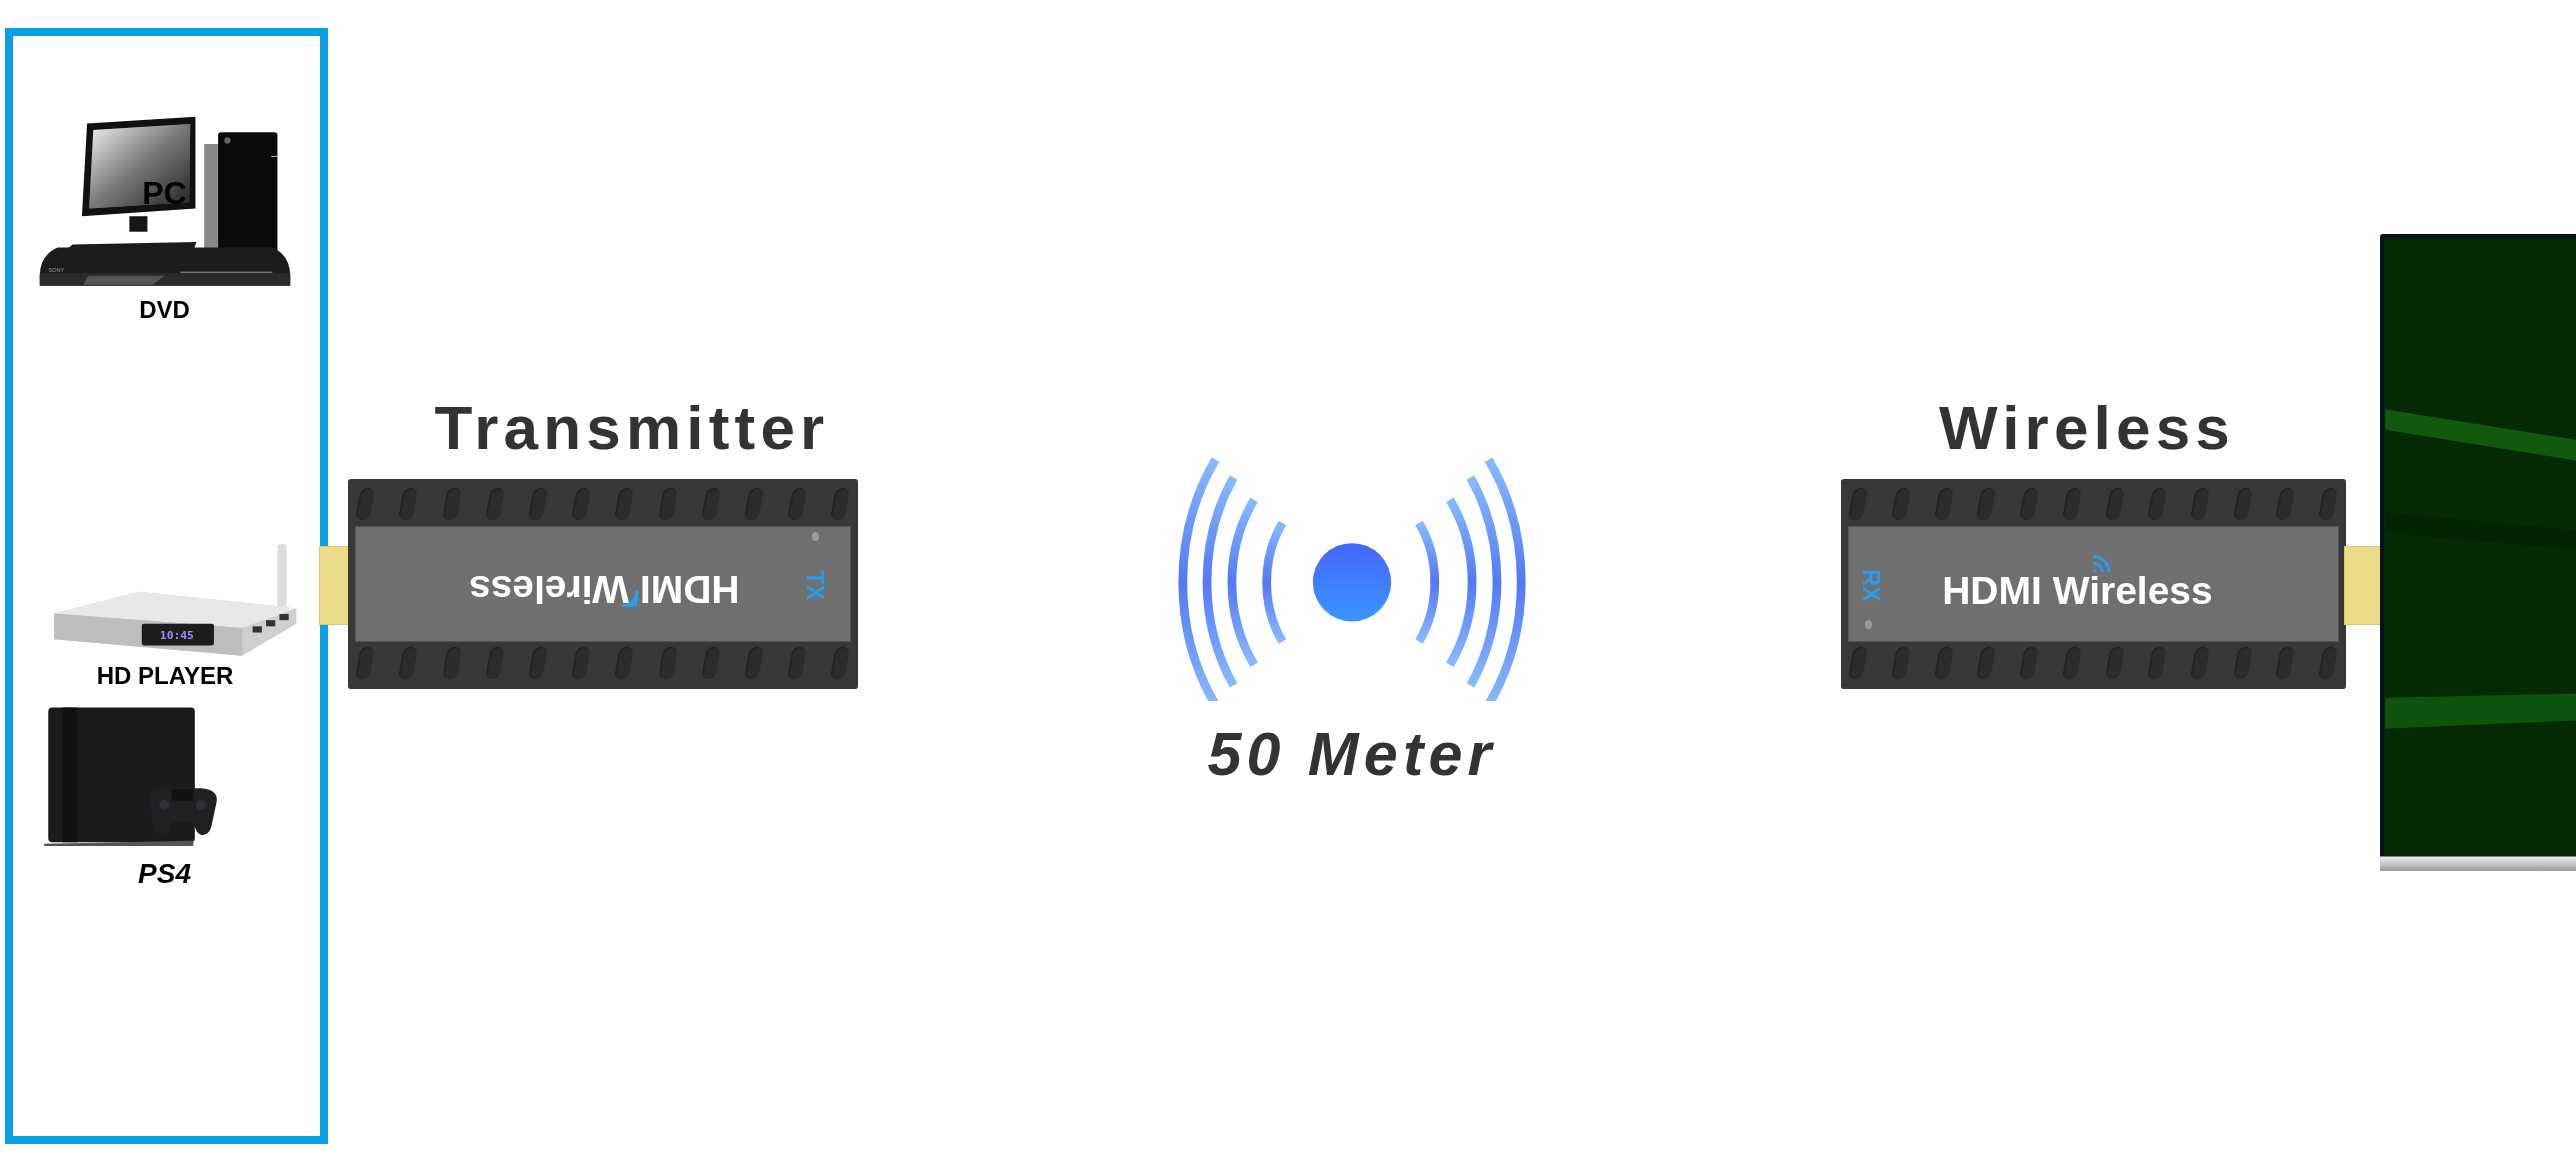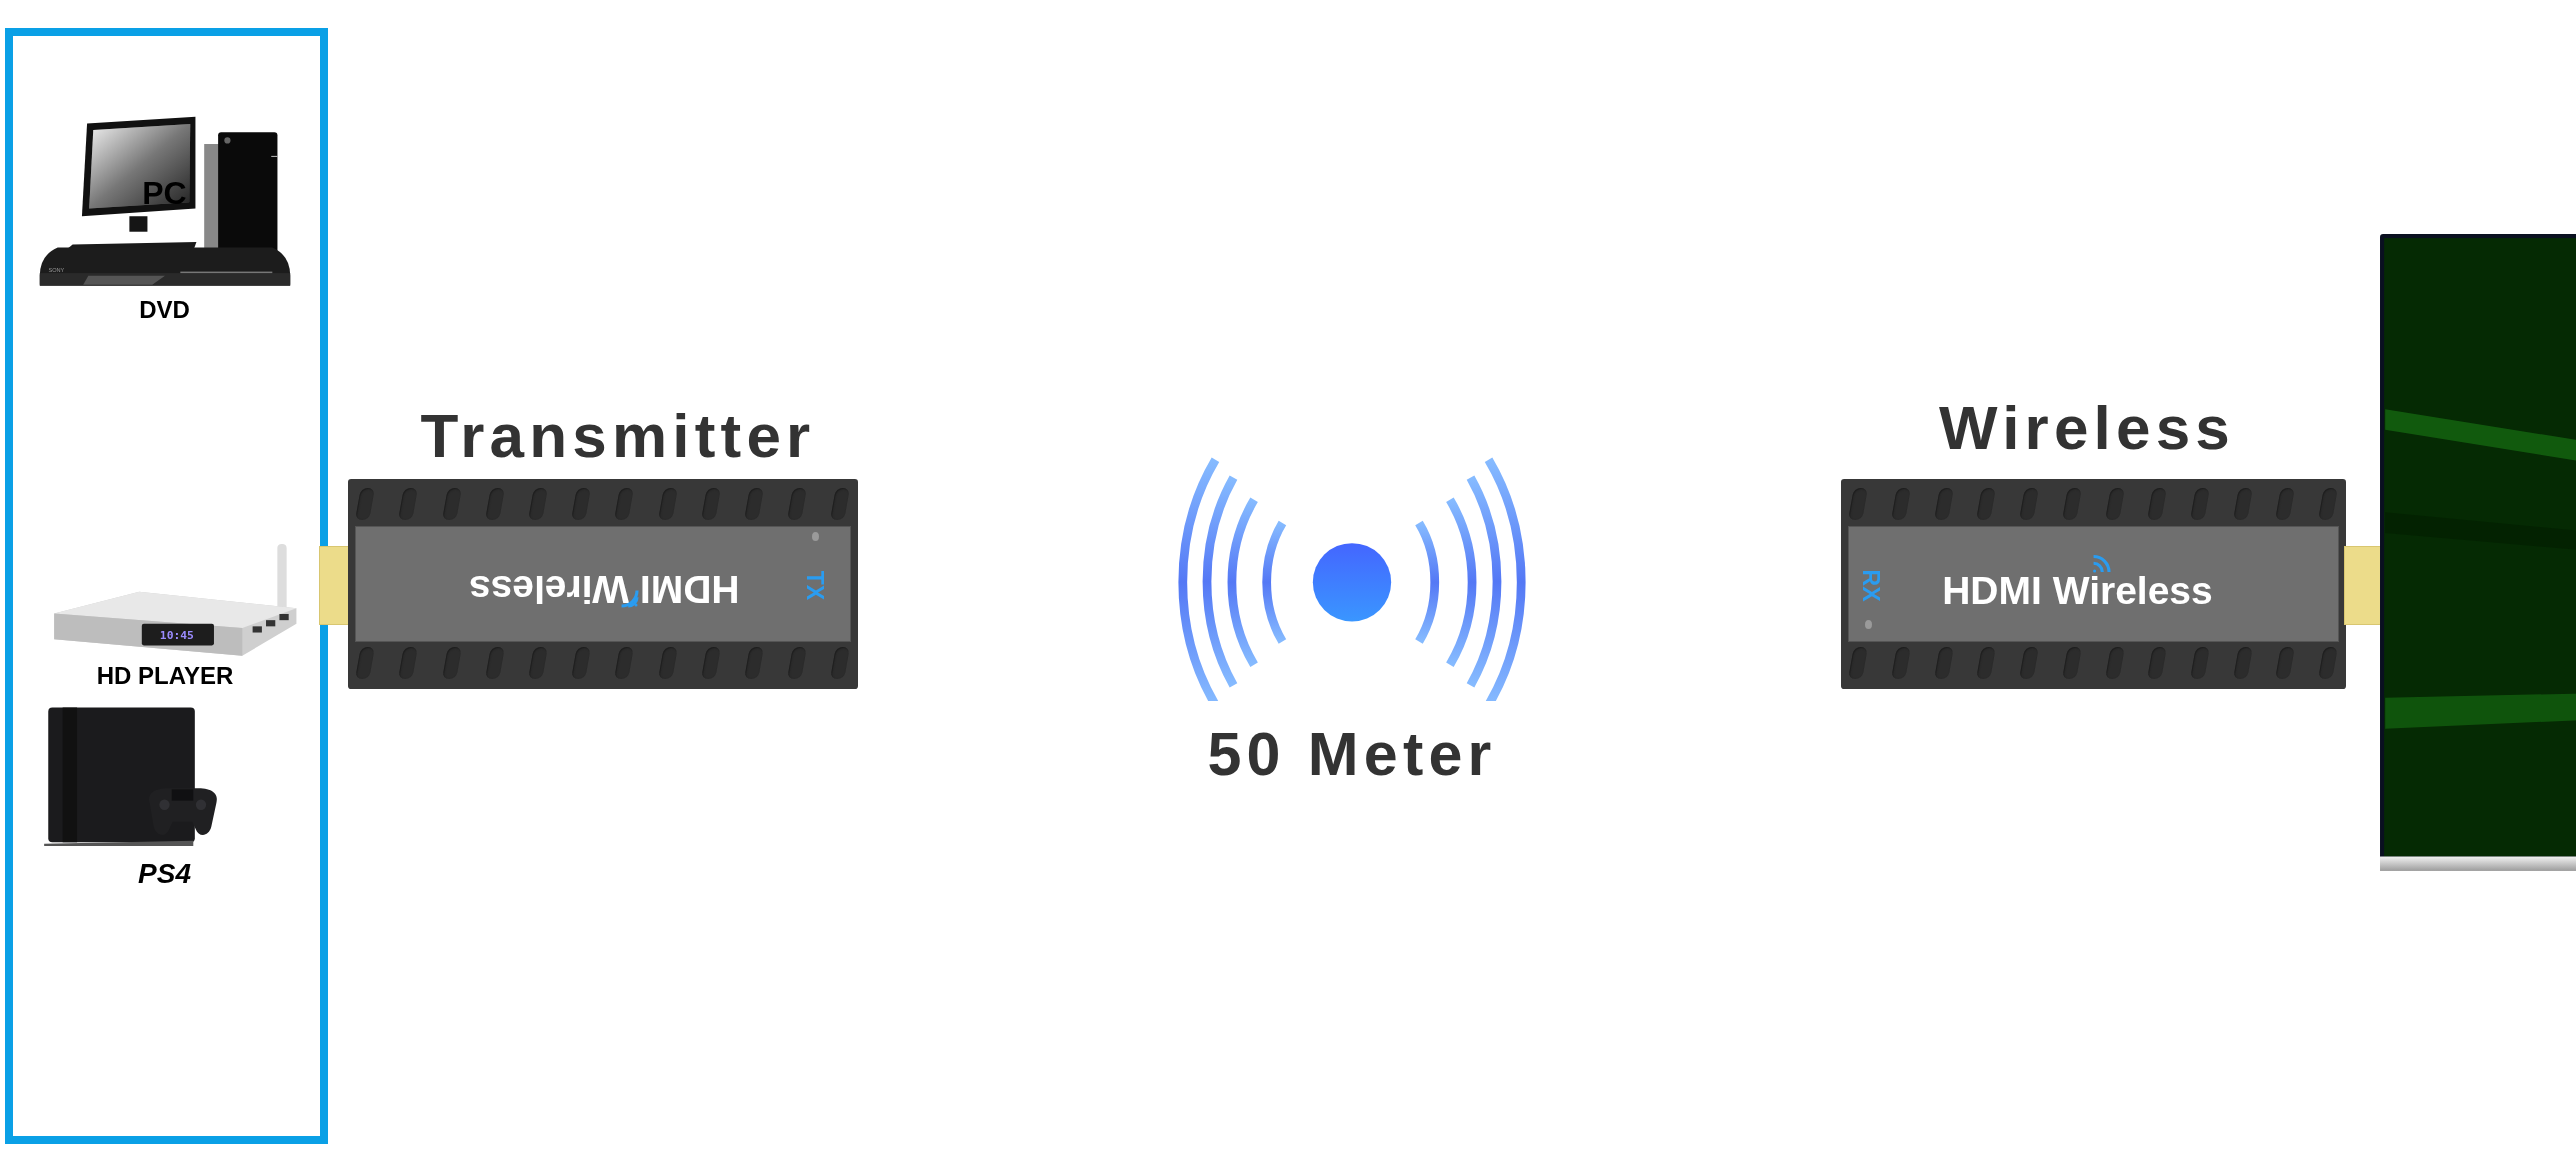--- a/index.html
+++ b/index.html
@@ -76,21 +76,21 @@
     <rect x="36" y="3" width="28" height="262" fill="#111"></rect>
     <polygon points="0,268 290,262 290,272 0,272" fill="#555"></polygon>
     <path d="M205,188 C200,170 215,160 240,160 L300,160 C325,160 340,170 335,188 L325,235 C320,255 300,255 295,240 L288,225 L250,225 L243,240 C238,255 218,255 213,235 Z" fill="#202022"></path>
     <rect x="248" y="162" width="42" height="22" fill="#101012"></rect>
     <circle cx="234" cy="192" r="10" fill="#303034"></circle>
     <circle cx="305" cy="192" r="10" fill="#303034"></circle>
   </svg>
 </div>
 <div class="label" style="left:108px;top:858px;width:113px;font-size:28px;font-style:italic;">PS4</div>
 
-<div class="title" style="left:386px;top:392px;width:464px;margin-top:8px;">Transmitter</div>
+<div class="title" style="left:400px;top:392px;width:464px;">Transmitter</div>
 
 <div class="connector" style="left:319px;top:546px;width:29px;height:77px;"></div>
 
 <div class="device" style="left:348px;top:479px;width:510px;height:210px;">
   <div class="slots" style="top:9.3px;">
     <div class="slot"></div>
       <div class="slot"></div>
       <div class="slot"></div>
       <div class="slot"></div>
       <div class="slot"></div>
@@ -149,21 +149,21 @@
       <path d="M235,110 A240,280 0 0 0 235,430"></path>
       <path d="M195,67 A300,360 0 0 0 195,470"></path>
       <path d="M160,32 A360,420 0 0 0 160,508"></path>
       <path d="M555,155 A150,190 0 0 1 555,385"></path>
       <path d="M615,110 A240,280 0 0 1 615,430"></path>
       <path d="M655,67 A300,360 0 0 1 655,470"></path>
       <path d="M690,32 A360,420 0 0 1 690,508"></path>
     </g>
   </svg>
 </div>
-<div class="title" style="left:1133px;top:719px;width:438px;font-size:61px;">50 Meter</div>
+<div class="title" style="left:1133px;top:719px;width:438px;font-size:61px;font-style:italic;">50 Meter</div>
 
 <div class="title" style="left:1855px;top:392px;width:464px;">Wireless</div>
 
 <div class="device" style="left:1841px;top:479px;width:505px;height:210px;">
   <div class="slots" style="top:9.3px;">
     <div class="slot"></div>
       <div class="slot"></div>
       <div class="slot"></div>
       <div class="slot"></div>
       <div class="slot"></div>

